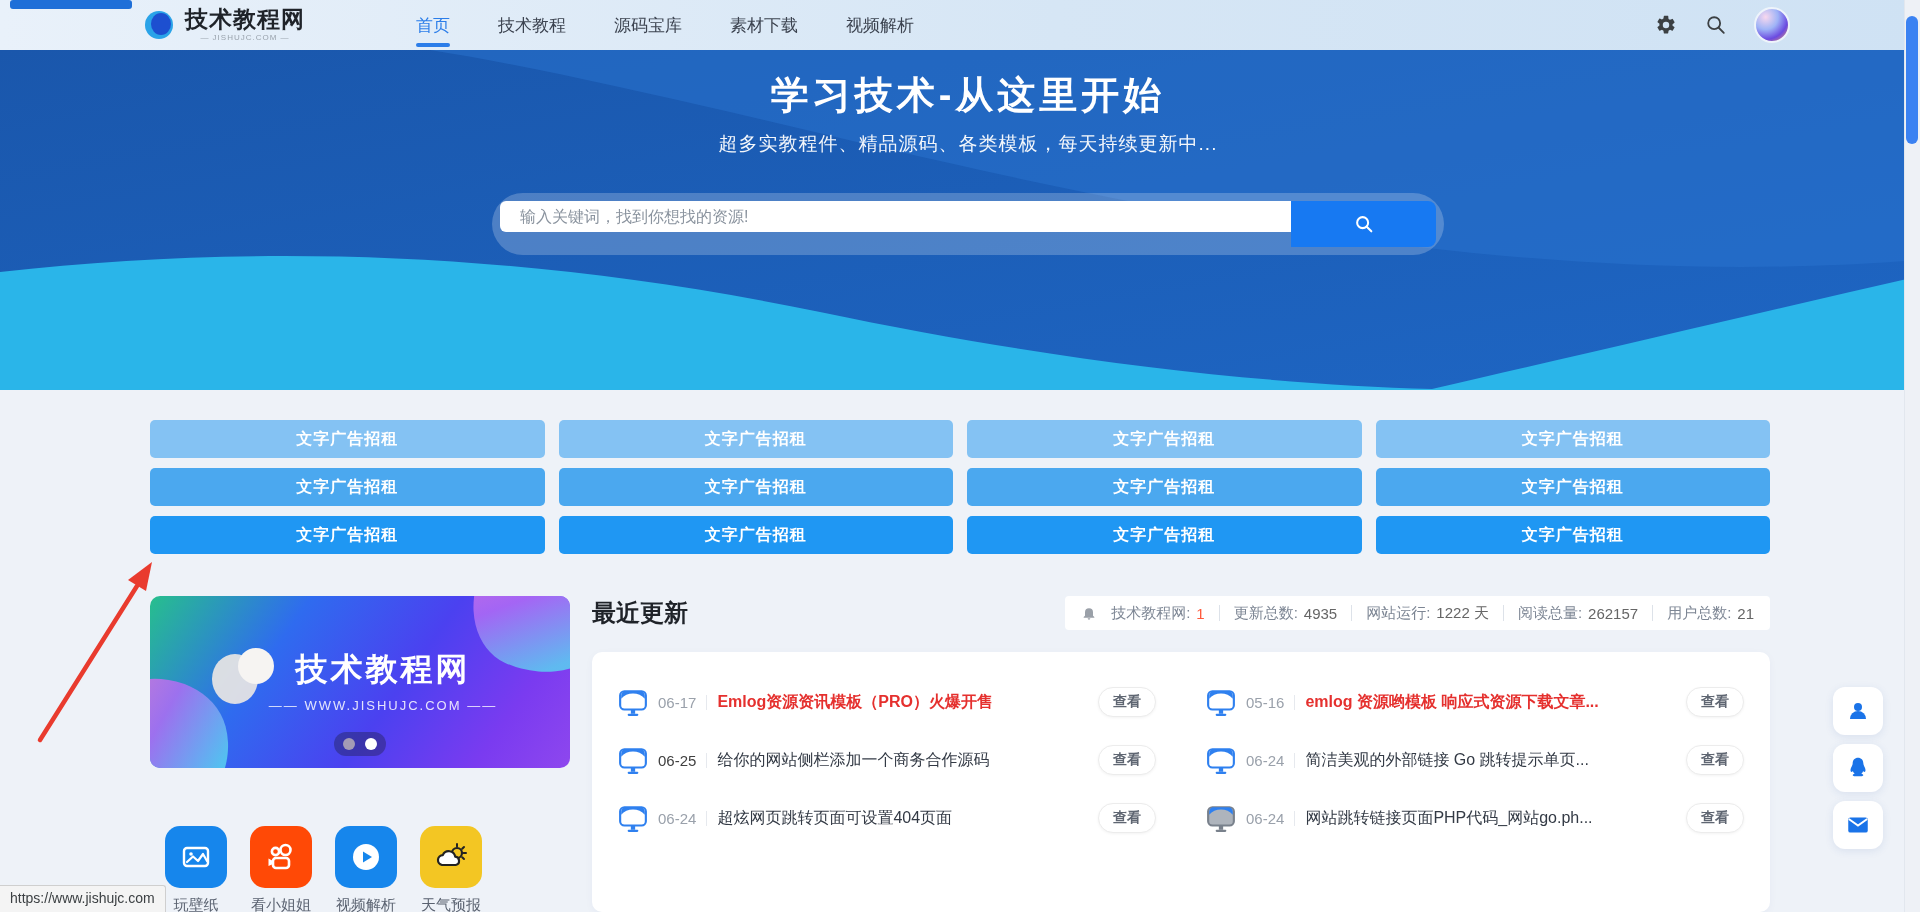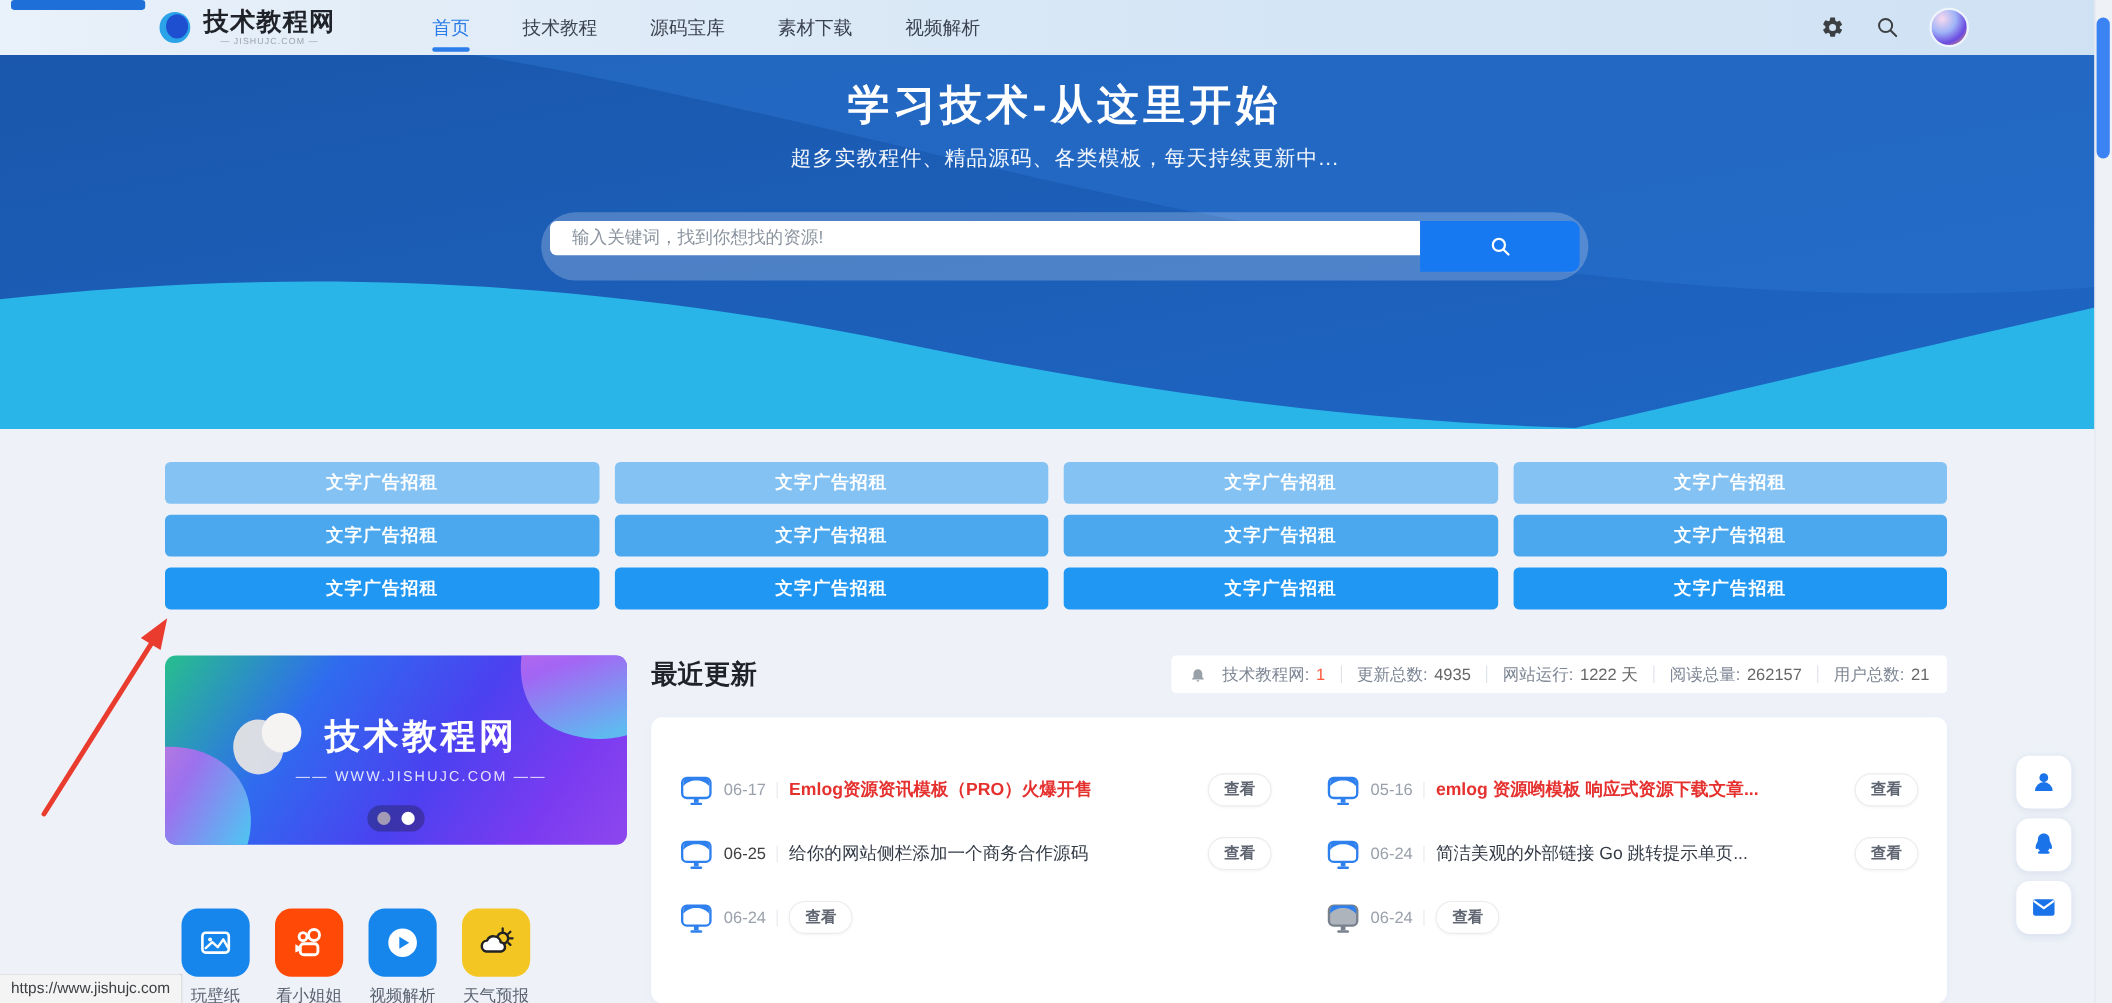--- a/index.html
+++ b/index.html
@@ -11,21 +11,21 @@
 
   
   .navbar { position:relative; height:50px; background:linear-gradient(90deg,#e9f1fa 0%,#d6e6f5 55%,#cfe2f4 100%); display:flex; align-items:center; padding:0 130px 0 145px; z-index:30; }
   .logo { display:flex; align-items:center; gap:8px; cursor:pointer; }
   .logo-mark { position:relative; width:32px; height:32px; }
   .logo-mark .c1 { position:absolute; left:0; top:2px; width:28px; height:28px; border-radius:50%; background:#2aa3e8; }
   .logo-mark .c2 { position:absolute; left:6px; top:4px; width:20px; height:22px; border-radius:50%; background:#1d4fd0; }
   .logo-text { line-height:1; }
   .logo-title { font-size:23px; font-weight:bold; color:#1f2329; letter-spacing:1px; }
   .logo-sub { font-size:8px; color:#9aa3ad; letter-spacing:1px; margin-top:3px; text-align:center; }
-  .nav { display:flex; align-items:center; gap:48px; margin-left:88px; height:100%; }
+  .nav { display:flex; align-items:center; gap:48px; margin-left:111px; height:100%; }
   .nav-item { position:relative; font-size:17px; color:#3c4350; cursor:pointer; height:100%; display:flex; align-items:center; }
   .nav-item.active { color:#2b7de9; }
   .nav-item.active::after { content:""; position:absolute; left:50%; transform:translateX(-50%); bottom:3px; width:34px; height:4px; border-radius:2px; background:#2b7de9; }
   .nav-right { margin-left:auto; display:flex; align-items:center; gap:26px; }
   .icon-btn { width:24px; height:24px; cursor:pointer; display:flex; align-items:center; justify-content:center; }
   .avatar { width:36px; height:36px; border-radius:50%; cursor:pointer; border:2px solid #eef4fb;
             background:radial-gradient(circle at 30% 25%, #f9d8ee 0%, #9fb4f7 38%, #6b4ae0 68%, #f7a05c 100%); }
 
   
   .hero { position:relative; height:340px; overflow:hidden; text-align:center; color:#fff; }
@@ -72,21 +72,21 @@
 
   .content { flex:1; min-width:0; }
   .content-head { display:flex; align-items:center; justify-content:space-between; }
   .sec-title { font-size:24px; font-weight:bold; color:#1f2329; }
   .stats { background:#fff; border-radius:4px; height:34px; display:flex; align-items:center; padding:0 16px; gap:14px; }
   .stat { display:flex; align-items:center; gap:6px; font-size:15px; color:#7d8694; }
   .stat .val { color:#666; }
   .stat .val.hl { color:#ff5a3c; }
   .stat-sep { width:1px; height:16px; background:#dde2e9; }
 
-  .card { background:#fff; border-radius:10px; margin-top:22px; padding:44px 26px 20px; height:260px; box-shadow:0 2px 8px rgba(30,60,120,.04); }
+  .card { background:#fff; border-radius:10px; margin-top:22px; padding:28px 26px 20px; height:260px; box-shadow:0 2px 8px rgba(30,60,120,.04); }
   .art-grid { display:grid; grid-template-columns:1fr 1fr; column-gap:50px; row-gap:14px; }
   .art { display:flex; align-items:center; height:44px; gap:10px; }
   .art-icon { flex:none; width:30px; height:30px; color:#2f80ef; }
   .art-icon.gray { color:#79818c; }
   .art-date { flex:none; font-size:15px; color:#9aa1ab; }
   .art-date.red { color:#404040; }
   .art-sep { flex:none; width:1px; height:15px; background:#e6e9ee; }
   .art-title { flex:1; font-size:16px; color:#333a45; white-space:nowrap; overflow:hidden; text-overflow:ellipsis; cursor:pointer; }
   .art-title.hot { color:#e5302e; font-weight:bold; }
   .view-btn { flex:none; background:#fff; border:1px solid #ececec; border-radius:16px; padding:5px 14px; font-size:14px; color:#5f6672; cursor:pointer; box-shadow:0 1px 3px rgba(0,0,0,.05);font-weight:bold; }
@@ -343,32 +343,34 @@
 
         <div class="art">
           <span class="art-icon"><svg viewBox="0 0 28 28" width="30" height="30">
                 <rect x="2" y="4" width="24" height="17" rx="4" fill="#fff" stroke="currentColor" stroke-width="2"></rect>
                 <path d="M3 11 C8 4.5 20 4.5 25 11 L25 8 A4 4 0 0 0 21 4 L7 4 A4 4 0 0 0 3 8 Z" fill="currentColor"></path>
                 <rect x="12" y="21" width="4" height="4" fill="currentColor"></rect>
                 <rect x="9" y="25" width="10" height="2" rx="1" fill="currentColor"></rect>
               </svg></span>
           <span class="art-date">06-24</span>
           <span class="art-sep"></span>
+          <span class="art-title">超炫网页跳转页面可设置404页面</span>
           <button class="view-btn">查看</button>
         </div>
 
         <div class="art">
           <span class="art-icon gray"><svg viewBox="0 0 28 28" width="30" height="30">
                 <rect x="2" y="4" width="24" height="17" rx="4" fill="#aeb4bc" stroke="currentColor" stroke-width="2"></rect>
                 <path d="M3 11 C8 4.5 20 4.5 25 11 L25 8 A4 4 0 0 0 21 4 L7 4 A4 4 0 0 0 3 8 Z" fill="#2f80ef"></path>
                 <rect x="12" y="21" width="4" height="4" fill="currentColor"></rect>
                 <rect x="9" y="25" width="10" height="2" rx="1" fill="currentColor"></rect>
               </svg></span>
           <span class="art-date">06-24</span>
           <span class="art-sep"></span>
+          <span class="art-title">网站跳转链接页面PHP代码_网站go.ph...</span>
           <button class="view-btn">查看</button>
         </div>
       </div>
     </div>
   </div>
 </div>
 
 <div class="floats">
   <div class="float-btn">
     <svg width="24" height="24" viewBox="0 0 24 24" fill="#1a73e8">

